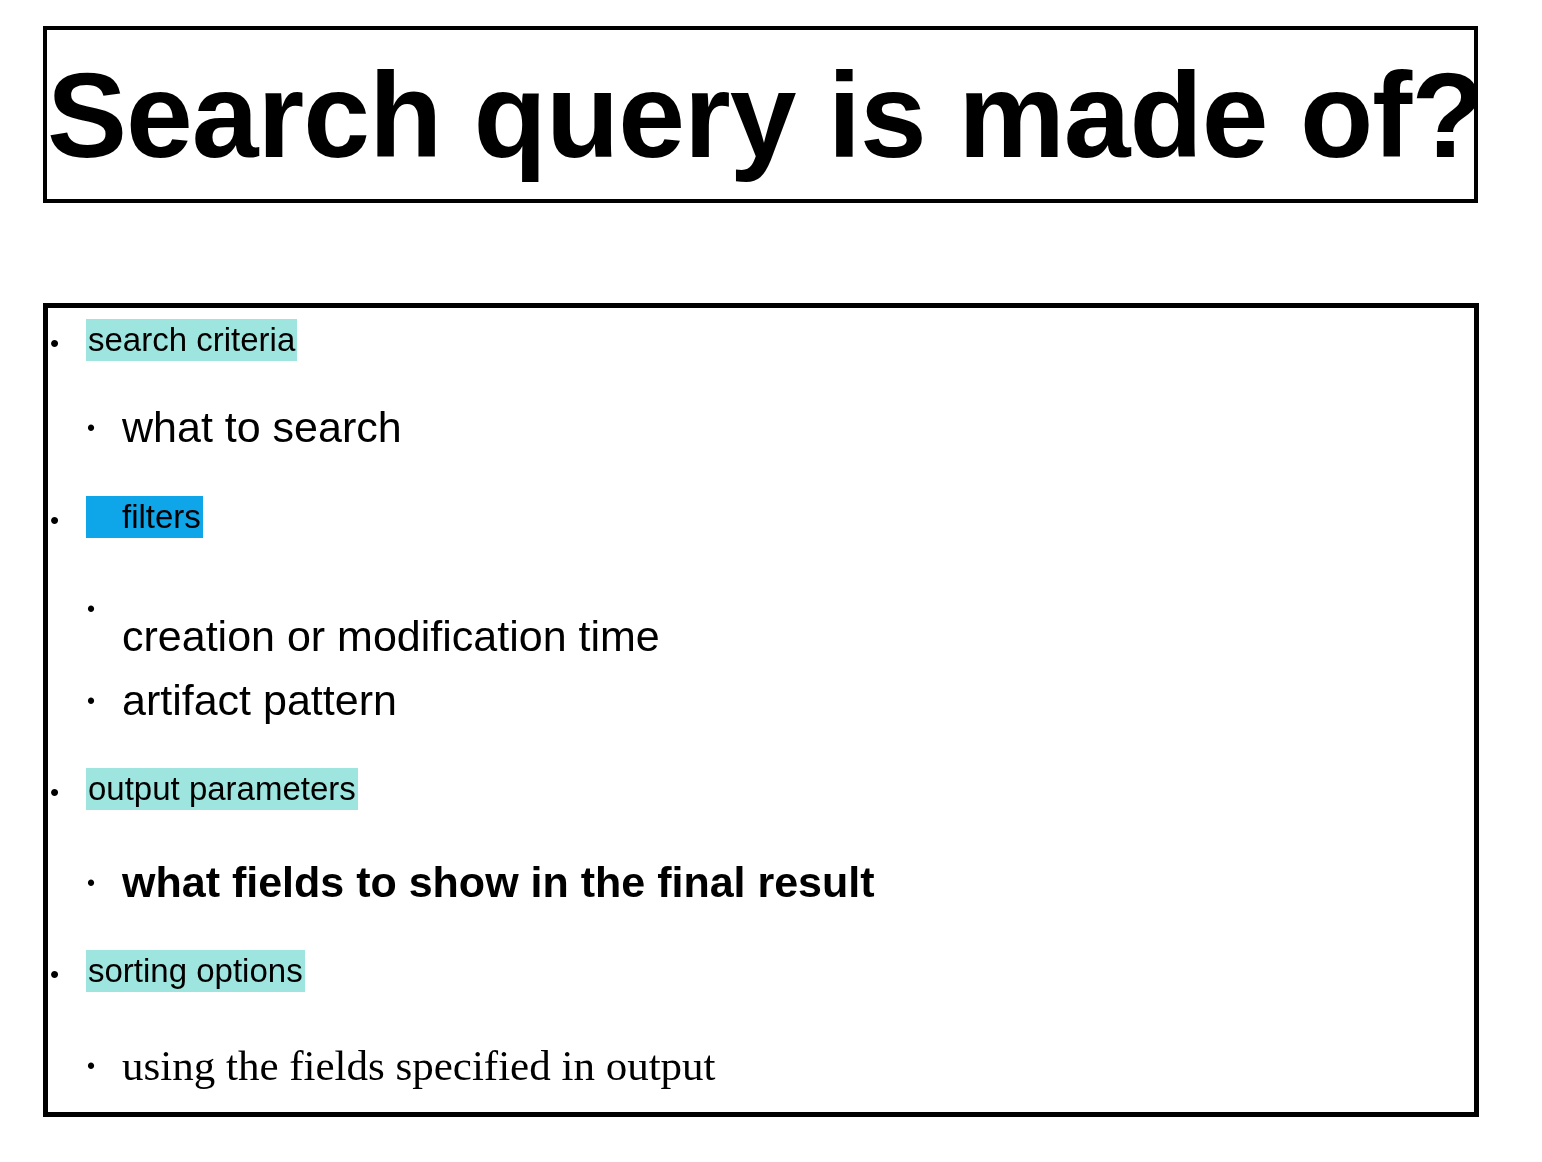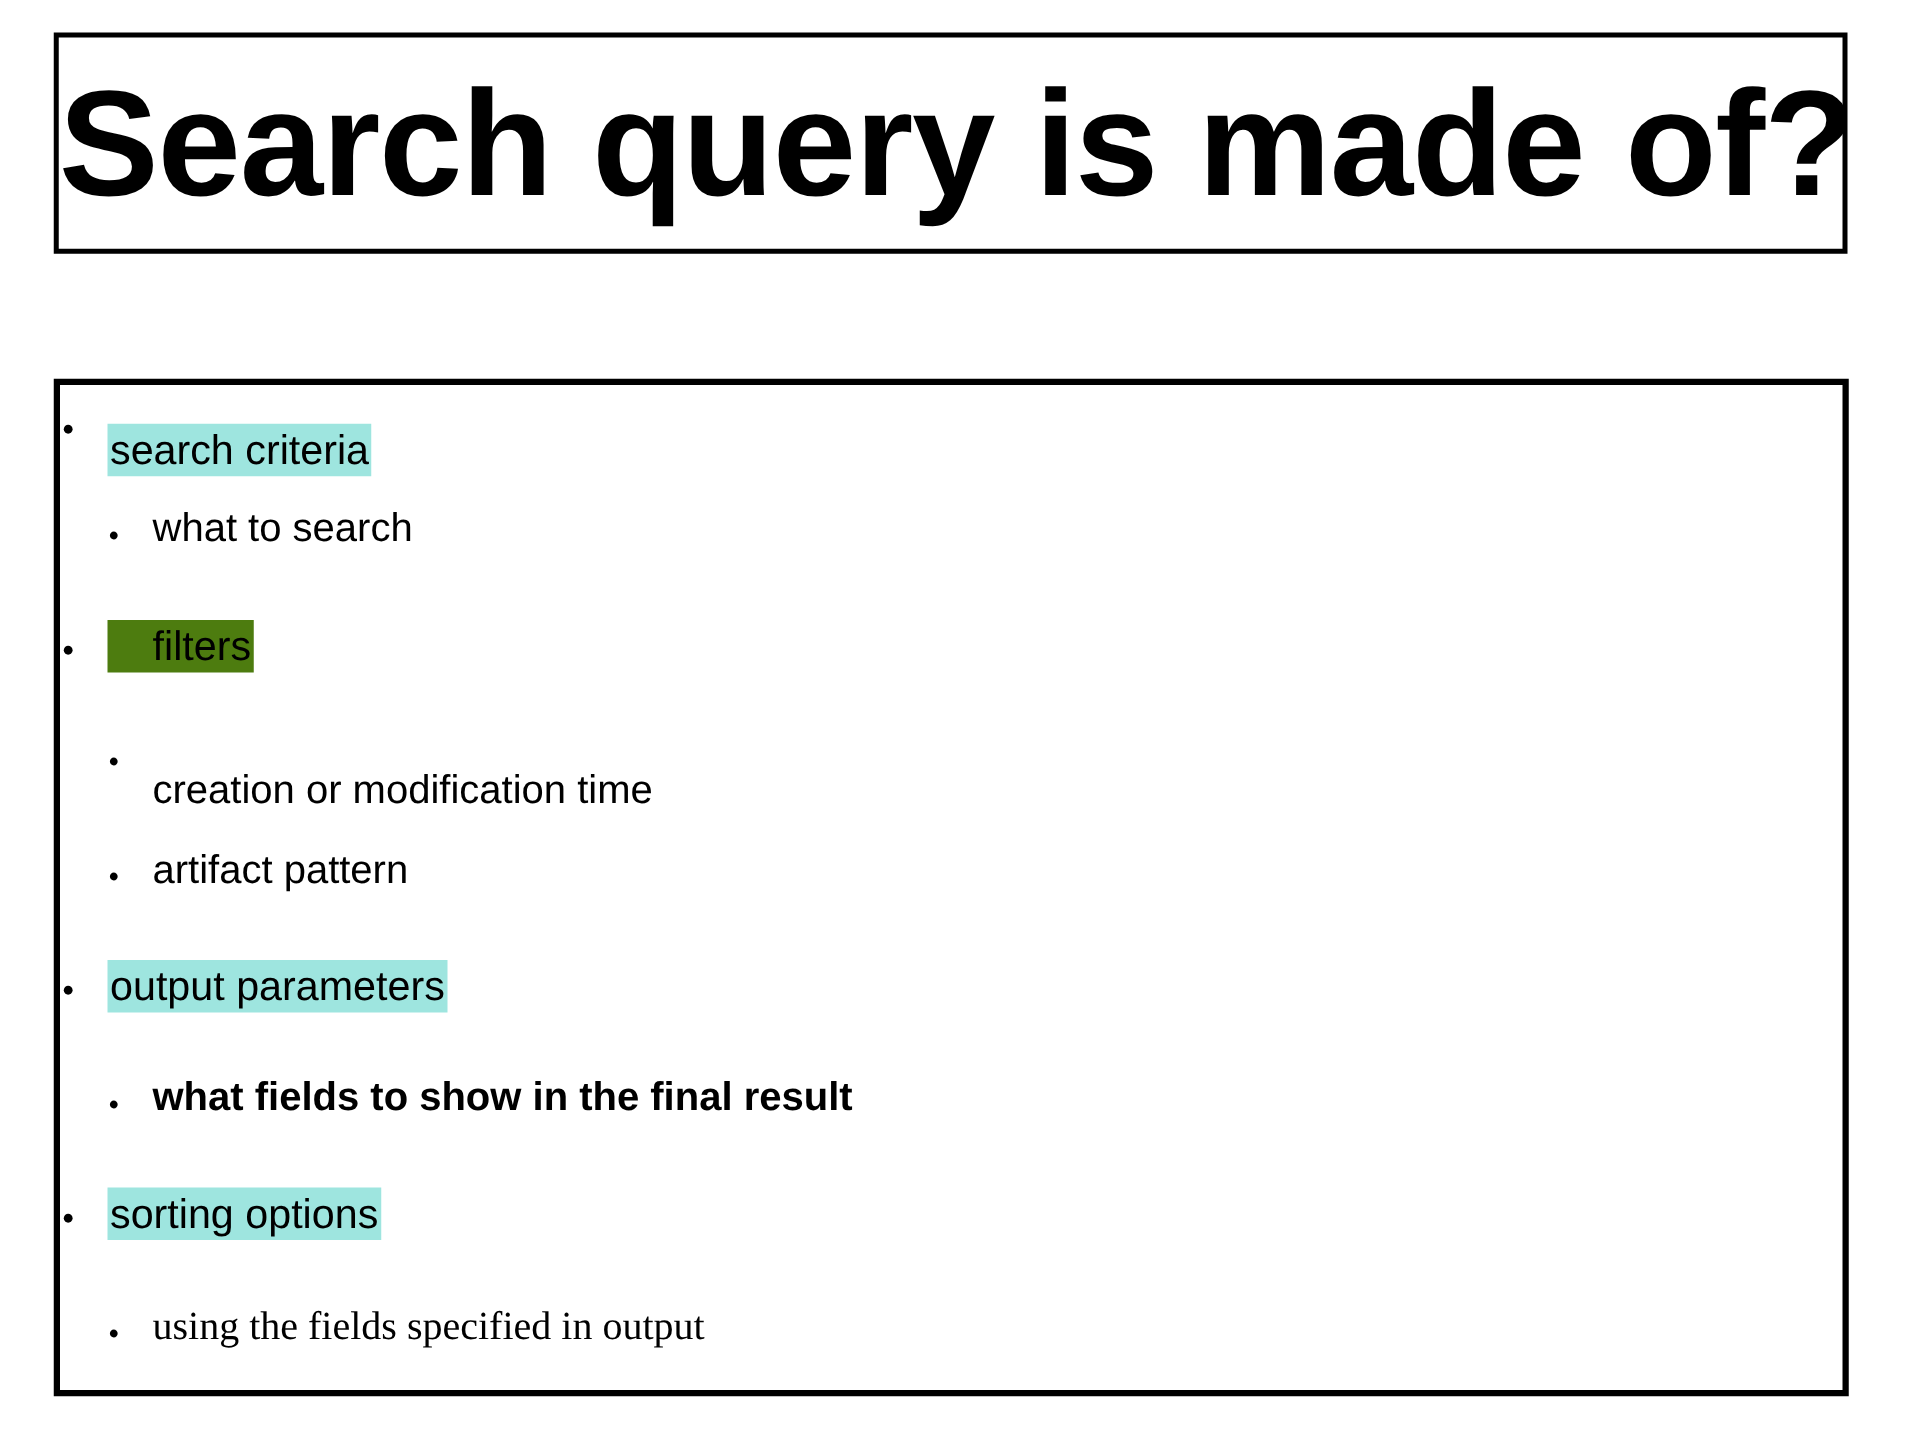--- a/index.html
+++ b/index.html
@@ -99,43 +99,43 @@
 
   
   .lvl2 > .bullet-dot {
     left: 39px;
     top: -8px;
     font-size: 23px;
   }
   .lvl2 > .bullet-label {
     left: 74px;
     top: -19px;
-    font-size: 32px;
+    font-size: 43px;
   }
 </style>
 </head>
 <body>
 
 <div class="title-box">
   <div class="title-text">Search query is made of?</div>
 </div>
 
 <div class="content-box">
   <div class="content-inner" id="bullet-list">
       <div class="bullet-row lvl1" style="top: 31px;">
         <span class="bullet-dot">•</span>
-        <span class="bullet-label" style="background: rgb(158, 229, 223); margin-top: 20px;">search criteria</span>
+        <span class="bullet-label" style="background: rgb(158, 229, 223);">search criteria</span>
       </div>
       <div class="bullet-row lvl2" style="top: 117px;">
         <span class="bullet-dot">•</span>
         <span class="bullet-label" style="background: transparent; padding: 0px;">what to search</span>
       </div>
       <div class="bullet-row lvl1" style="top: 208px;">
         <span class="bullet-dot">•</span>
-        <span class="bullet-label" style="background: #4d7c0f; padding-left: 36px;">filters</span>
+        <span class="bullet-label" style="background: #0ea5e9; padding-left: 36px;">filters</span>
       </div>
       <div class="bullet-row lvl2" style="top: 298px;">
         <span class="bullet-dot">•</span>
         <span class="bullet-label" style="background: transparent; padding: 0px; margin-top: 28px;">creation or modification time</span>
       </div>
       <div class="bullet-row lvl2" style="top: 390px;">
         <span class="bullet-dot">•</span>
         <span class="bullet-label" style="background: transparent; padding: 0px;">artifact pattern</span>
       </div>
       <div class="bullet-row lvl1" style="top: 480px;">

